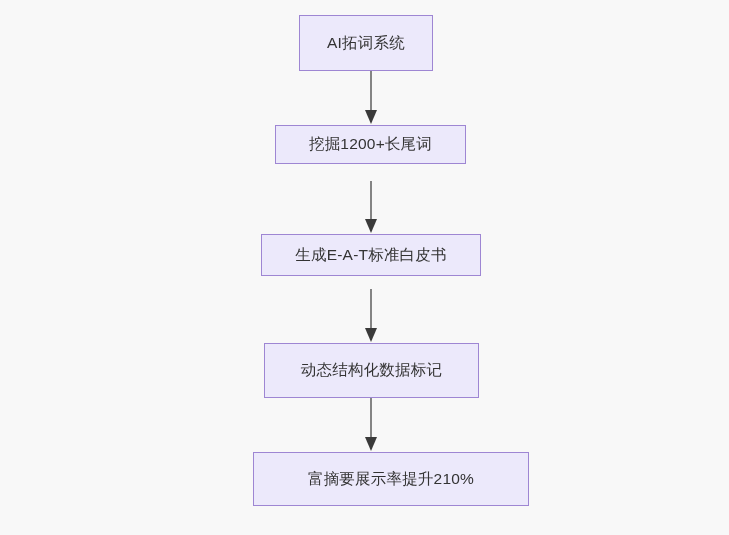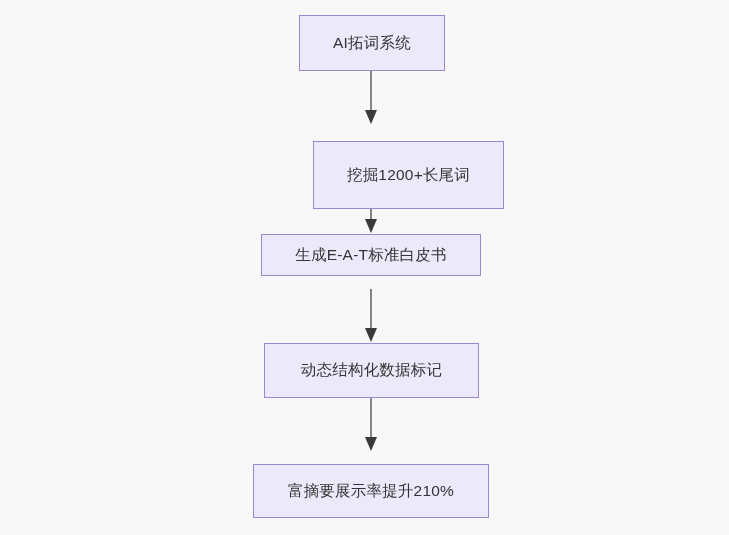--- a/index.html
+++ b/index.html
@@ -68,33 +68,33 @@
     <g>
       <line class="edge-line" x1="371" y1="289" x2="371" y2="332"></line>
       <polygon class="edge-head" points="371,342 365,328 377,328"></polygon>
     </g>
     <g>
       <line class="edge-line" x1="371" y1="398" x2="371" y2="441"></line>
       <polygon class="edge-head" points="371,451 365,437 377,437"></polygon>
     </g>
   </svg>
 
-  <div class="node" style="left:299px; top:15px; width:146px; height:56px;">
+  <div class="node" style="left:299px; top:15px; width:134px; height:56px;">
     <span class="node-label">AI拓词系统</span>
   </div>
 
-  <div class="node" style="left:275px; top:141px; width:191px; height:68px;margin-left:38px;">
+  <div class="node" style="left:275px; top:125px; width:191px; height:39px;">
     <span class="node-label">挖掘1200+长尾词</span>
   </div>
 
   <div class="node" style="left:261px; top:234px; width:220px; height:42px;">
     <span class="node-label">生成E-A-T标准白皮书</span>
   </div>
 
   <div class="node" style="left:264px; top:343px; width:215px; height:55px;">
     <span class="node-label">动态结构化数据标记</span>
   </div>
 
-  <div class="node" style="left:253px; top:464px; width:236px; height:54px;">
+  <div class="node" style="left:253px; top:452px; width:276px; height:54px;">
     <span class="node-label">富摘要展示率提升210%</span>
   </div>
 
 </div>
 
 </body></html>

